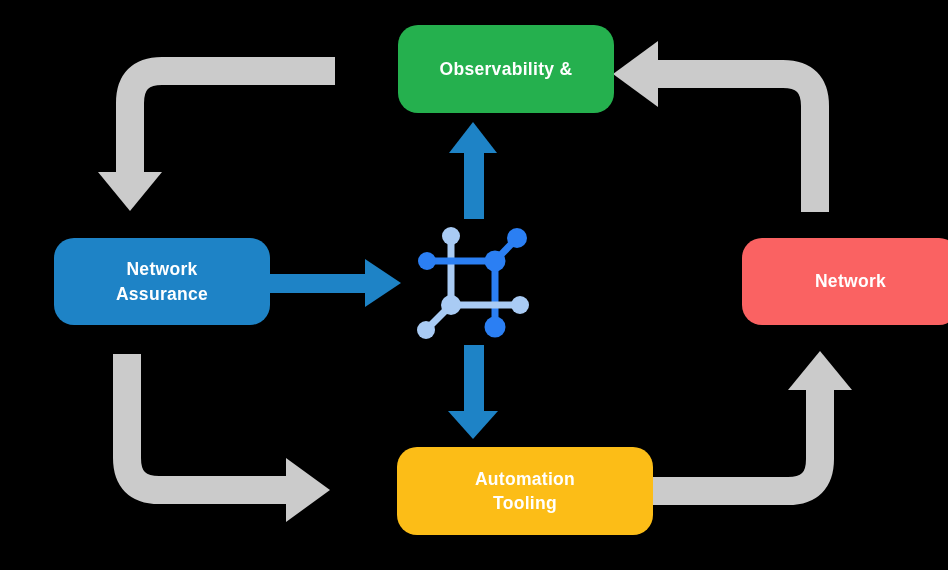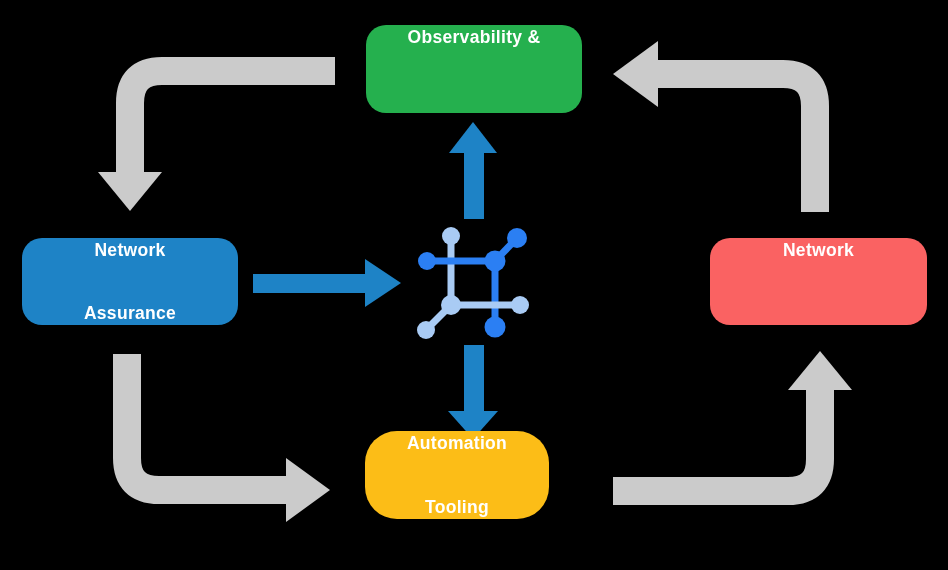--- a/index.html
+++ b/index.html
@@ -22,32 +22,33 @@
     width: 948px;
     height: 570px;
   }
   .box {
     position: absolute;
     border-radius: 20px;
     color: #ffffff;
     display: flex;
     flex-direction: column;
     align-items: center;
-    justify-content: space-between;
+    justify-content: center;
     text-align: center;
     font-size: 17.5px;
     font-weight: 600;
     line-height: 1.38;
     letter-spacing: 0.3px;
+    margin-left: 32px;
   }
   .box span { display: block; }
   #box-observability          { left: 366px; top: 25px;  width: 216px; height: 88px; background: #25B04E; }
   #box-network-operations     { left: 22px;  top: 238px; width: 216px; height: 87px; background: #1E83C6; }
   #box-network-infrastructure { left: 710px; top: 238px; width: 217px; height: 87px; background: #FA6262; }
-  #box-automation-tooling     { left: 365px; top: 431px; width: 184px; height: 88px; background: #FCBD17; border-radius: 32px; }
+  #box-automation-tooling     { left: 365px; top: 447px; width: 256px; height: 88px; background: #FCBD17; }
 </style>
 </head>
 <body>
 
 <div id="canvas">
 
   <svg id="arrow-layer" viewBox="0 0 948 570" xmlns="http://www.w3.org/2000/svg">
 
     <g>
       <path d="M335,71 L162,71 Q130,71 130,103 L130,175" fill="none" stroke="#CBCBCB" stroke-width="28"></path>

